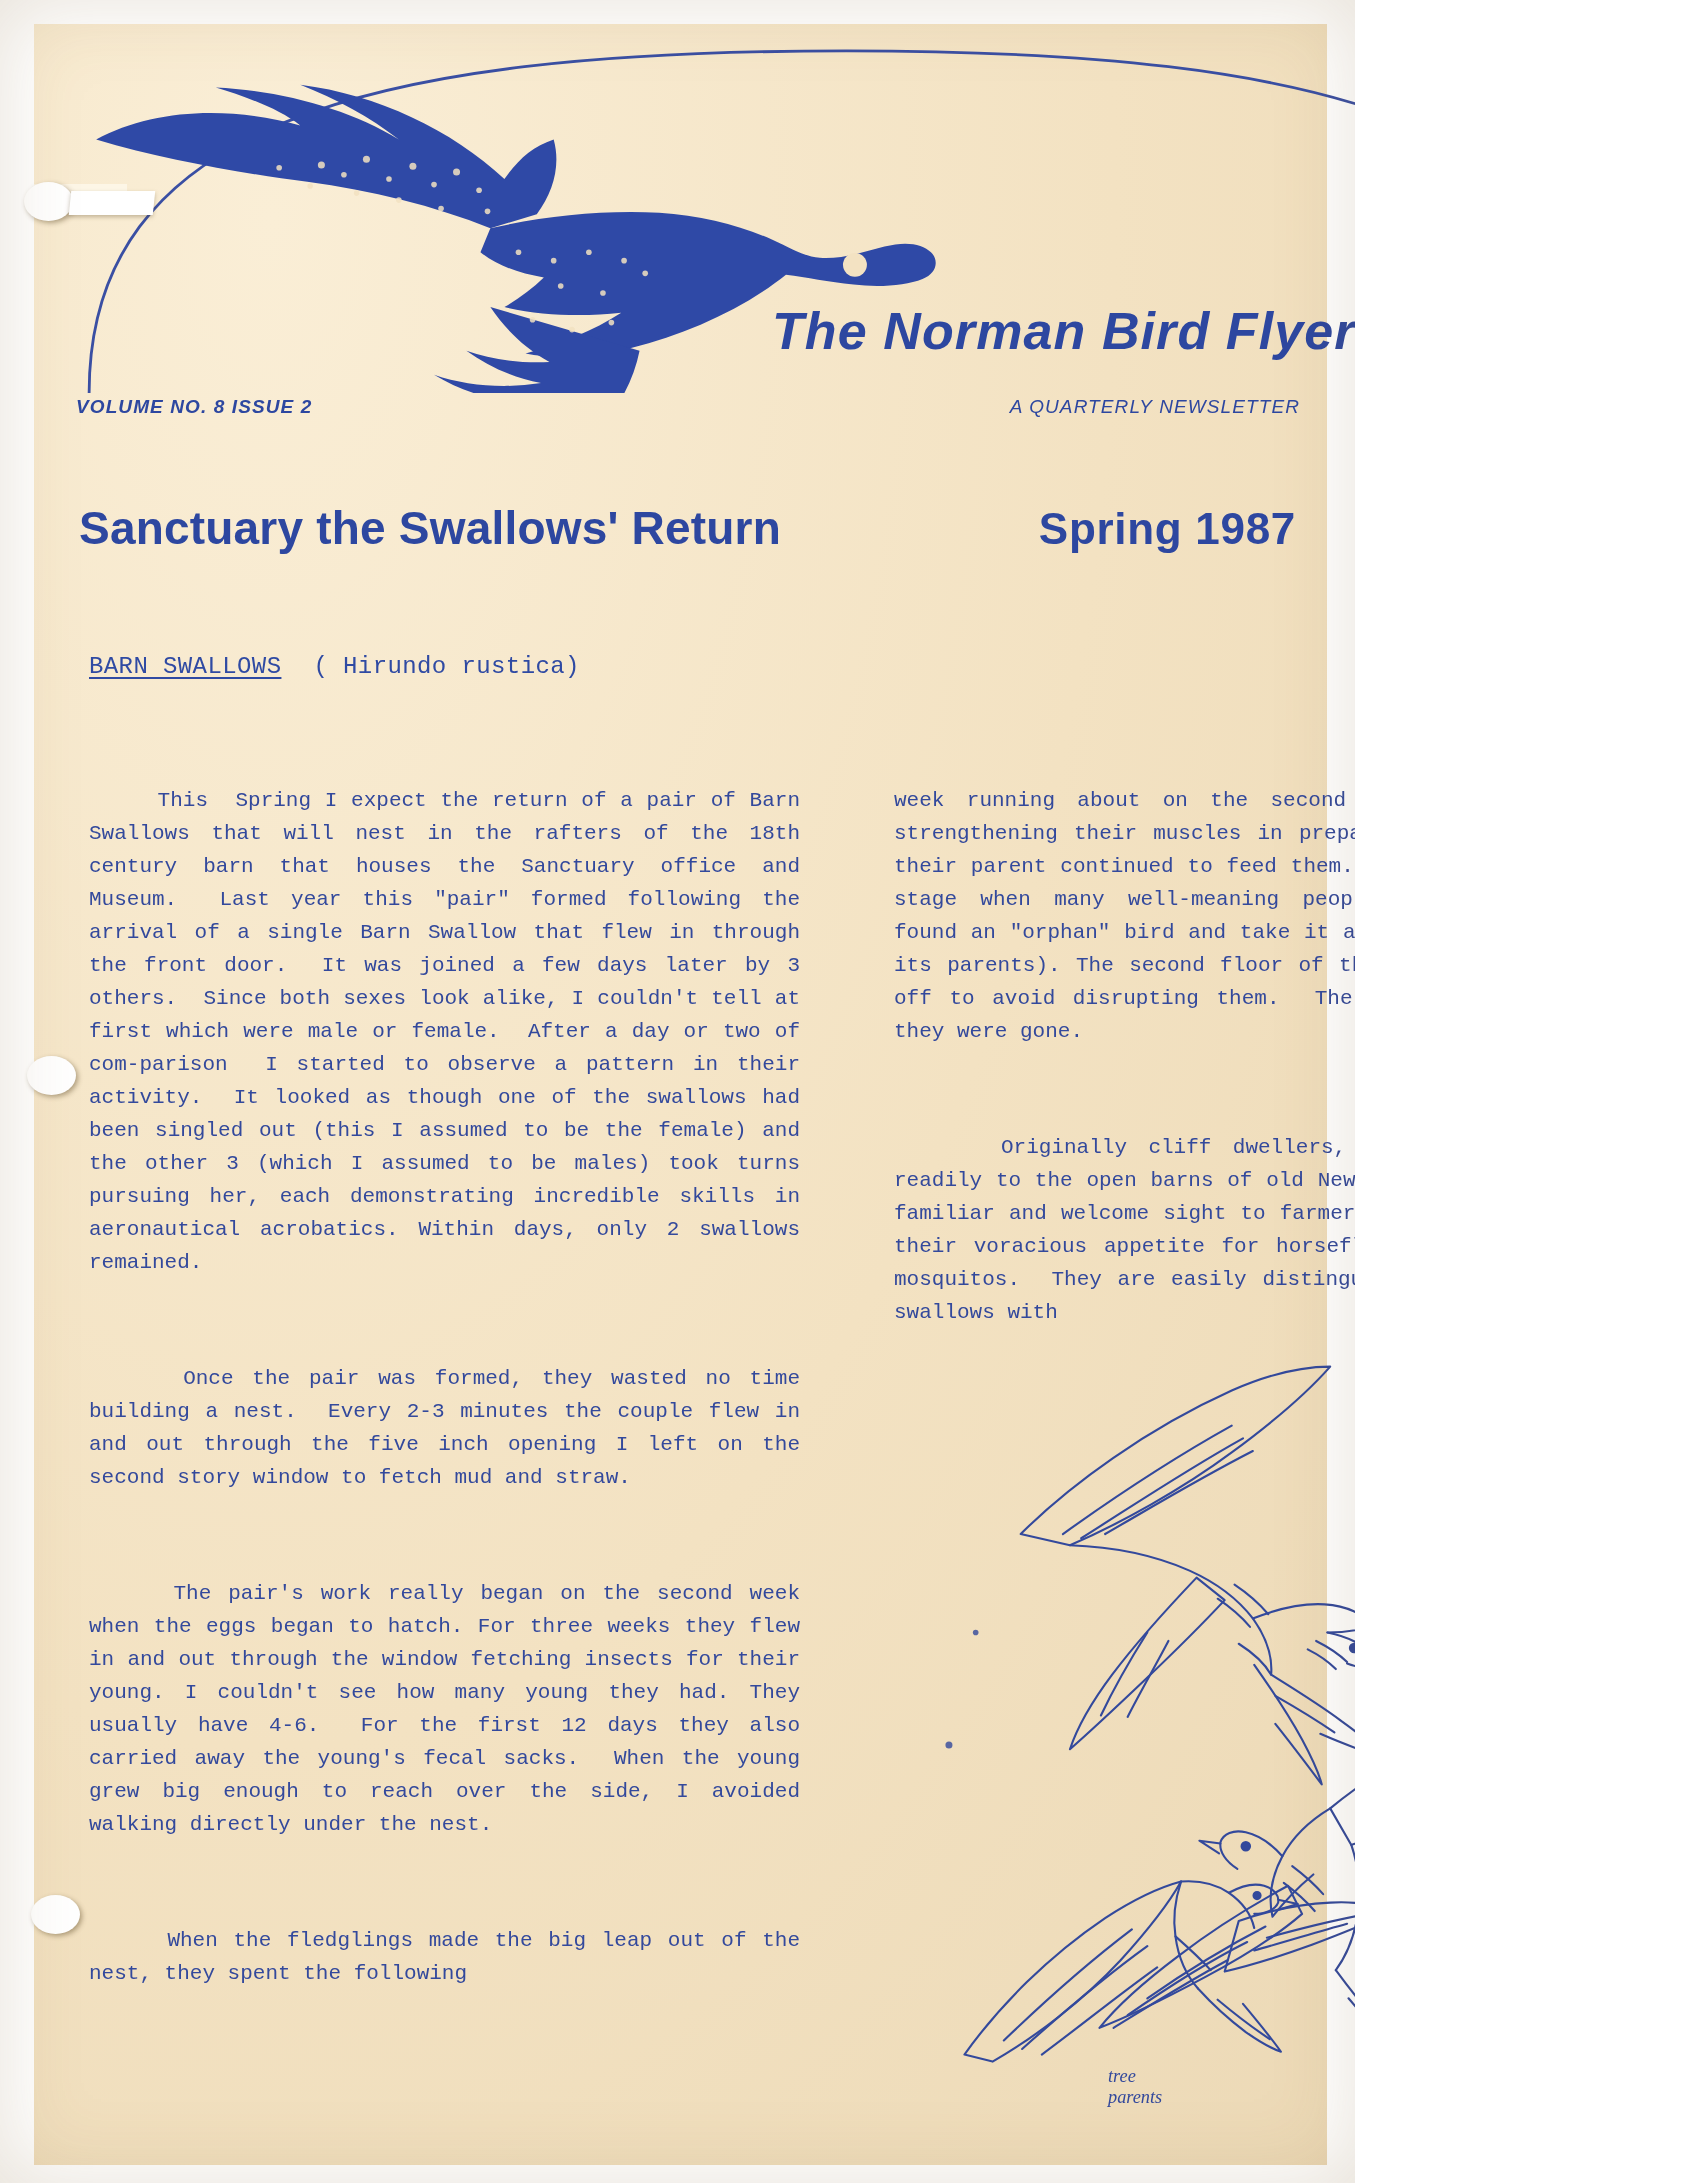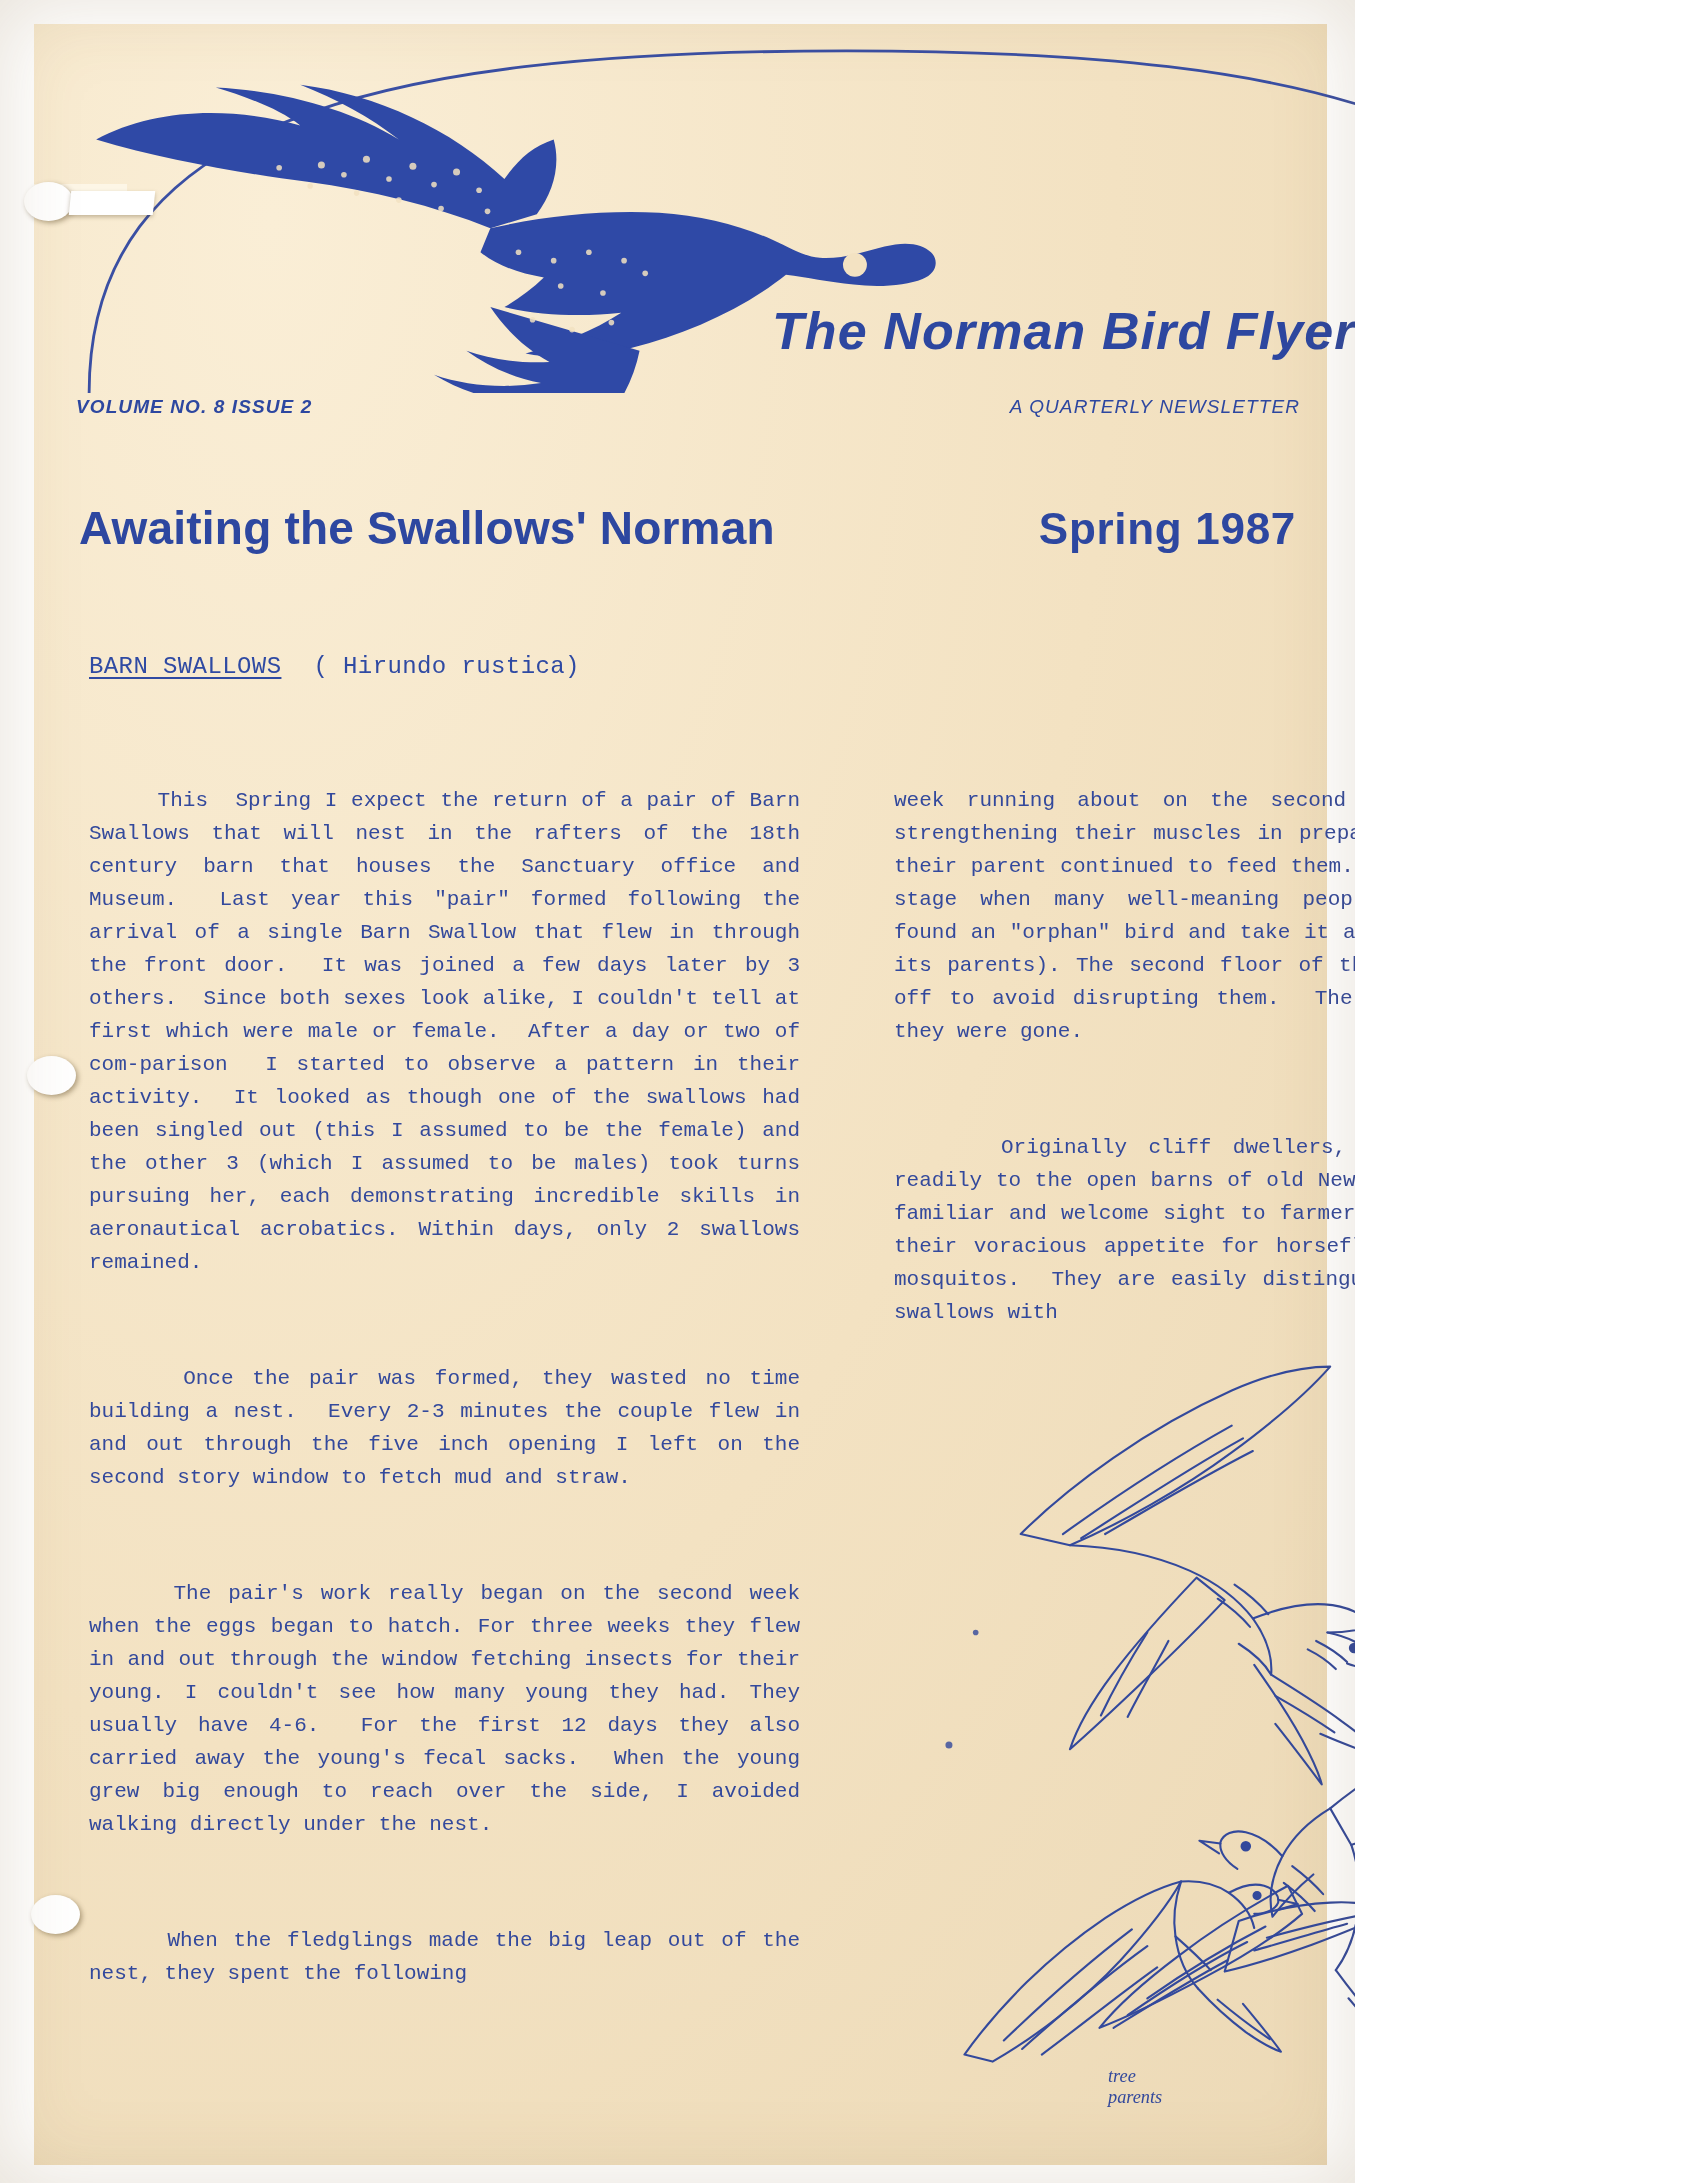--- a/index.html
+++ b/index.html
@@ -259,21 +259,21 @@
           <circle cx="772" cy="400" r="4"></circle>
       </g>
     </svg>
 
     <div class="masthead-title">The Norman Bird Flyer</div>
   </div>
 
   <div class="volume-line">VOLUME NO.  8   ISSUE   2</div>
   <div class="quarterly-line">A QUARTERLY NEWSLETTER</div>
 
-  <div class="headline">Awaiting the Swallows' Norman</div>
+  <div class="headline">Sanctuary the Swallows' Return</div>
   <div class="issue-date">Spring  1987</div>
 
   <div class="section-head">
     <span class="common">BARN SWALLOWS</span><span class="sci">( Hirundo rustica)</span>
   </div>
 
   <div class="col col-left">
     <p>     This  Spring I expect the return of a pair of Barn Swallows that will nest in the rafters of the 18th century barn that houses the Sanctuary office and Museum.  Last year this "pair" formed following the arrival of a single Barn Swallow that flew in through the front door.  It was joined a few days later by 3 others.  Since both sexes look alike, I couldn't tell at first which were male or female.  After a day or two of com-​parison  I started to observe a pattern in their activity.  It looked as though one of the swallows had been singled out (this I assumed to be the female) and the other 3 (which I assumed to be males) took turns pursuing her, each demonstrating incredible skills in aeronautical acrobatics. Within days, only 2 swallows remained.</p>
     <p>     Once the pair was formed, they wasted no time building a nest.  Every 2-3 minutes the couple flew in and out through the five inch opening I left on the second story window to fetch mud and straw.</p>
     <p>     The pair's work really began on the second week when the eggs began to hatch. For three weeks they flew in and out through the window fetching insects for their young. I couldn't see how many young they had. They usually have 4-6.  For the first 12 days they also carried away the young's fecal sacks.  When the young grew big enough to reach over the side, I avoided walking directly under the nest.</p>

